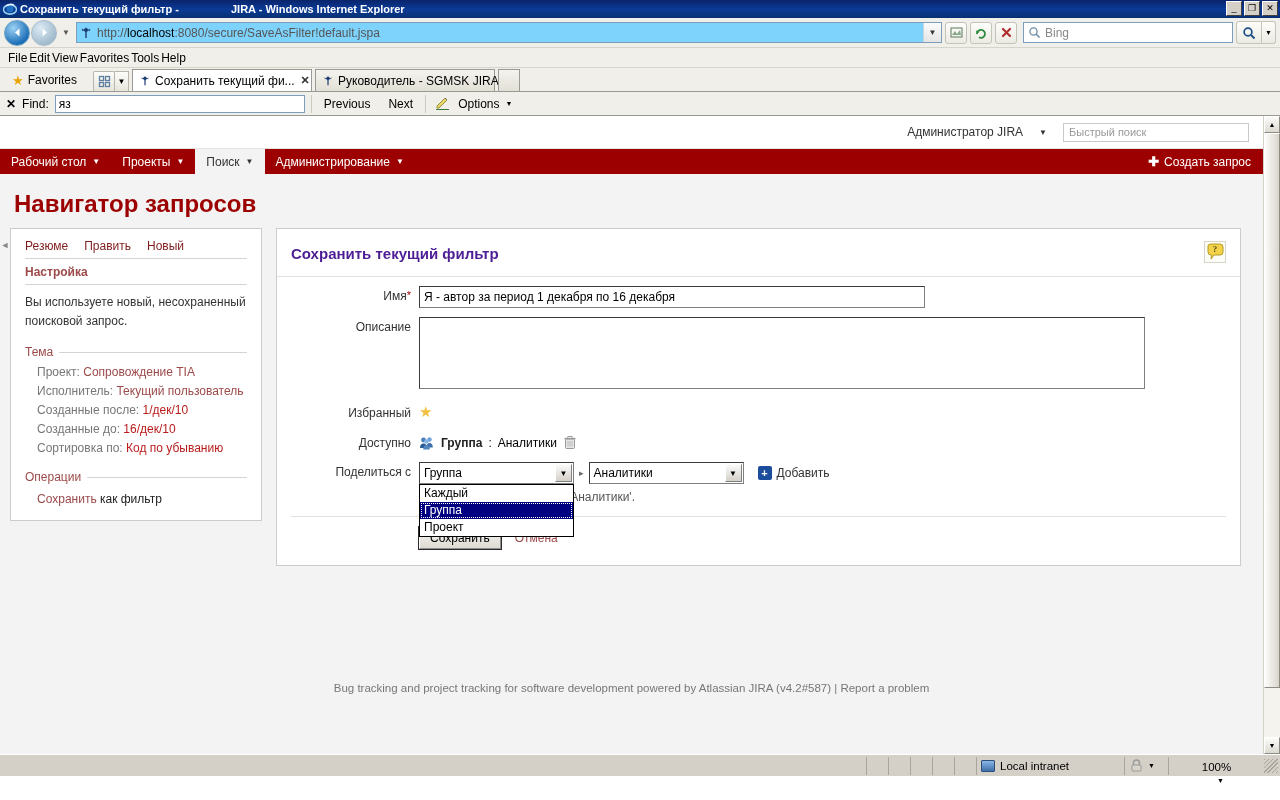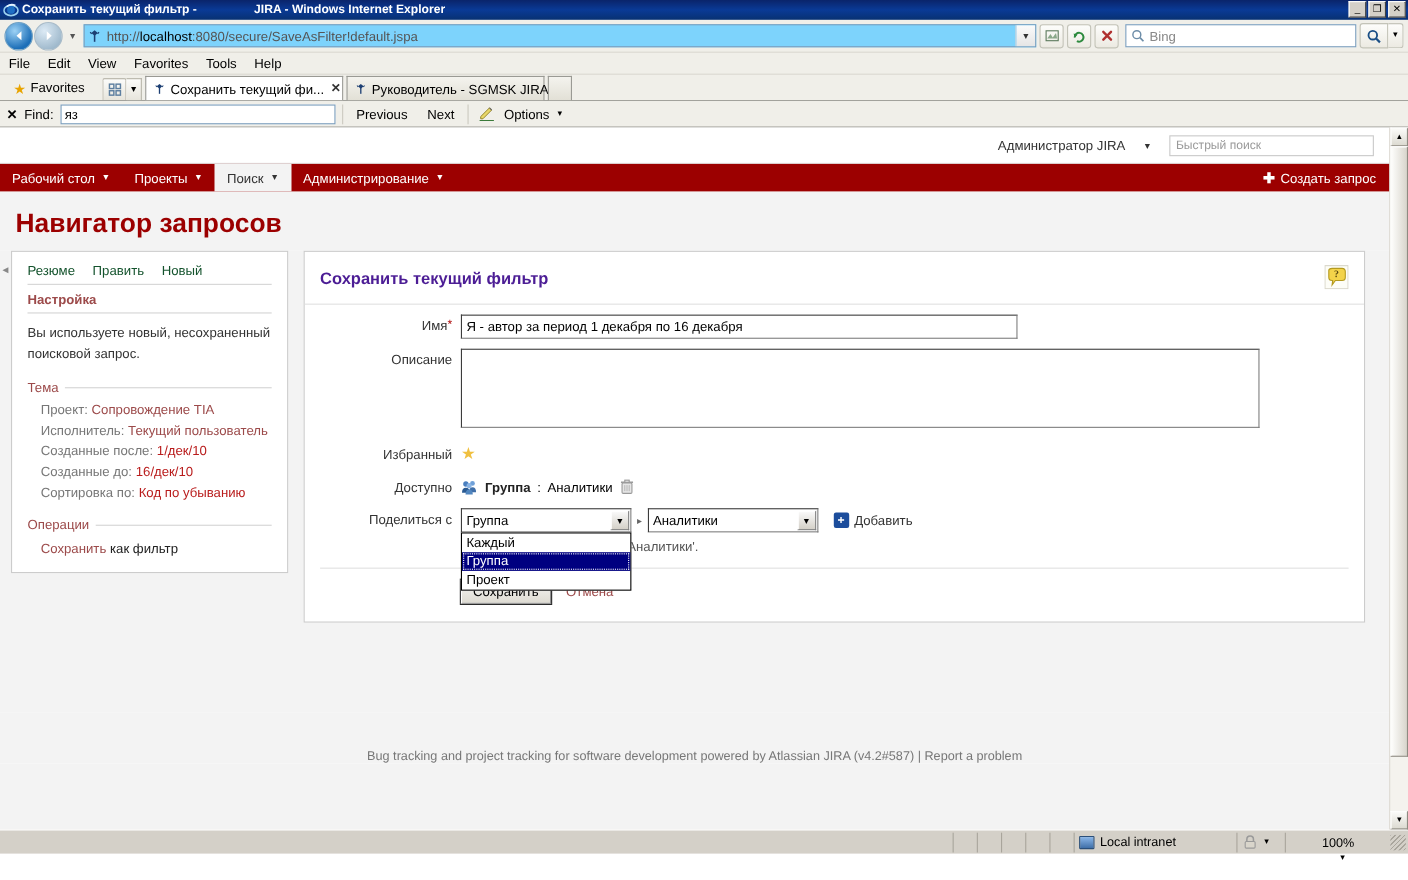--- a/index.html
+++ b/index.html
@@ -98,21 +98,21 @@
     width: 14px; height: 23px;
     border: 1px solid #c3c3b8; border-left:none; border-radius: 0 3px 3px 0;
     background: linear-gradient(to bottom,#fdfdfb,#eceae2);
     display:flex;align-items:center;justify-content:center; font-size:7px;
   }
 
   
   .menubar {
     height: 20px; background: #f0efe9;
     display: flex; align-items: center;
-    padding-left: 8px; gap: 16px;
+    padding-left: 8px; gap: 2px;
     font-size: 12px; color: #000;
     border-bottom: 1px solid #d7d4cc;
   }
 
   
   .tabsrow {
     height: 24px; background: #f0efe9;
     display: flex; align-items: flex-end;
     border-bottom: 1px solid #9a9a94;
     padding-left: 6px;
@@ -219,21 +219,21 @@
   }
   
   .sidebar {
     width: 252px; background:#fff;
     border: 1px solid #ccc;
     padding: 10px 14px 14px 14px;
     font-size: 12px;
     align-self: flex-start;
   }
   .sb-tabs { display:flex; gap:16px; padding-bottom: 5px; border-bottom:1px solid #d4d4d4;}
-  .sb-tabs a { color:#14532d; text-decoration:none; }
+  .sb-tabs a { color:#7f1d1d; text-decoration:none; }
   .sb-sub { padding: 6px 0 5px 0; border-bottom:1px solid #d4d4d4; color:#9c4a4a;font-weight:bold;}
   .sb-note { padding: 8px 0 2px 0; color:#333; line-height: 19px; }
   .sb-heading {
     display:flex; align-items:center; gap:6px;
     color:#9c4a4a; margin-top: 12px; margin-bottom: 4px;
   }
   .sb-heading .line { flex:1; height:1px; background:#d4d4d4; }
   .sb-list { list-style:none; margin:0; padding: 0 0 0 12px; }
   .sb-list li { line-height: 19px; color:#777; }
   .sb-list li .val-red { color:#9c4a4a; }

